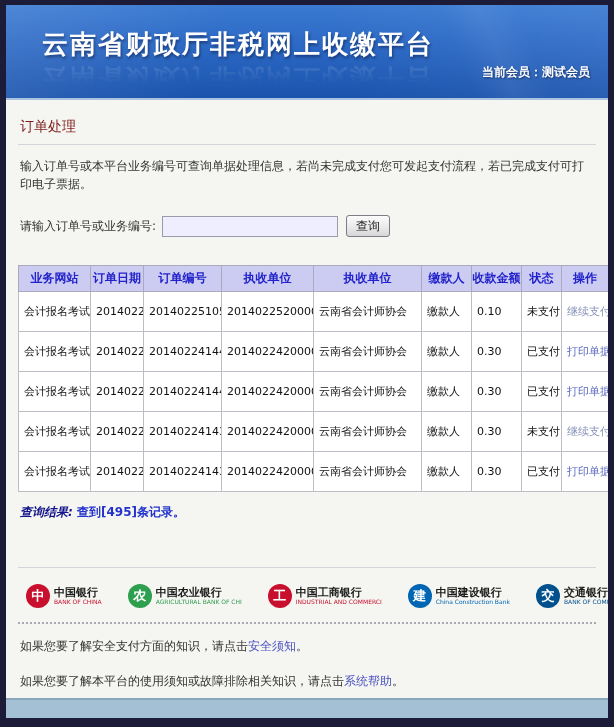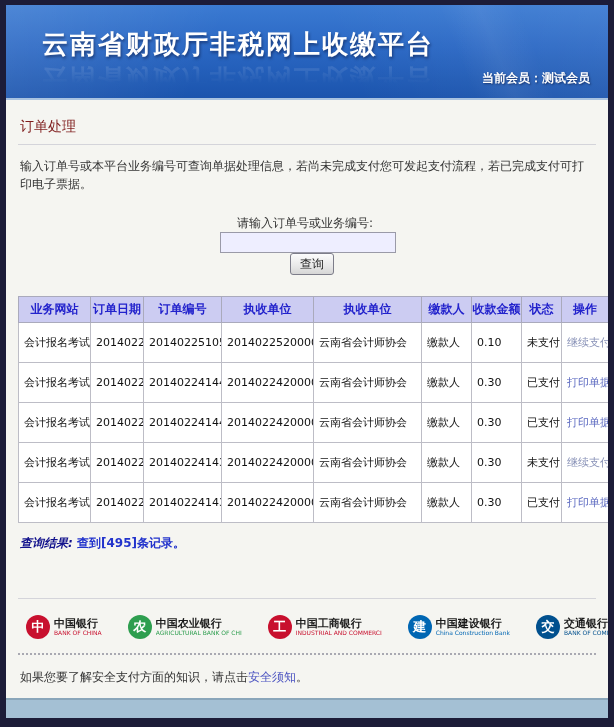--- a/index.html
+++ b/index.html
@@ -31,32 +31,32 @@
     text-shadow:1px 2px 3px rgba(0,0,30,.45); white-space:nowrap;
   }
   .banner-title-reflect {
     position:absolute; left:36px; top:56px;
     color:#ffffff; font-size:26px; font-weight:bold; letter-spacing:2px;
     transform:scaleY(-1); opacity:.16; white-space:nowrap;
     -webkit-mask-image:linear-gradient(to top, rgba(0,0,0,.9) 0%, transparent 65%);
             mask-image:linear-gradient(to top, rgba(0,0,0,.9) 0%, transparent 65%);
   }
   .member-info {
-    position:absolute; right:18px; bottom:11px;
+    position:absolute; right:18px; bottom:17px;
     color:#ffffff; font-size:12px; font-weight:bold;
     text-shadow:1px 1px 2px rgba(0,0,30,.5);
   }
 
   
   .content { flex:1 1 auto; padding:14px 12px 0 12px; overflow:hidden; }
   .section-title { color:#7f1d1d; font-size:14px; margin:4px 0 8px 2px; }
   .section-hr { border:none; border-top:1px solid #d4d4da; margin:0 0 12px 0; }
   .desc { color:#333333; font-size:12px; margin:4px 2px 22px 2px; line-height:1.5; }
 
-  .query-row { display:flex; align-items:center; margin:0 0 21px 2px;flex-direction:column; }
+  .query-row { display:flex; align-items:center; margin:0 0 28px 2px; }
   .query-label { color:#333333; font-size:12px; margin-right:6px; white-space:nowrap; }
   .query-input {
     width:176px; height:21px; background:#eeeeff; border:1px solid #9a9aa8;
     font-size:12px; padding:0 4px; color:#222;
   }
   .query-btn {
     margin-left:8px; height:22px; padding:0 9px; font-size:12px; color:#222;
     background:linear-gradient(180deg,#fcfcfc 0%,#e8e8e8 60%,#d6d6d6 100%);
     border:1px solid #7d7d8a; border-radius:3px; cursor:pointer;
   }
@@ -254,18 +254,21 @@
           </div>
 
         </div>
 
         <hr class="dotted-sep">
       </div>
 
       <div class="help-line">
         <span>如果您要了解安全支付方面的知识，请点击</span><a class="help-link">安全须知</a><span>。</span>
       </div>
+      <div class="help-line">
+        <span>如果您要了解本平台的使用须知或故障排除相关知识，请点击</span><a class="help-link">系统帮助</a><span>。</span>
+      </div>
 
     </div>
 
     <div class="footer-bar"></div>
   </div>
 </div>
 
 </body></html>

